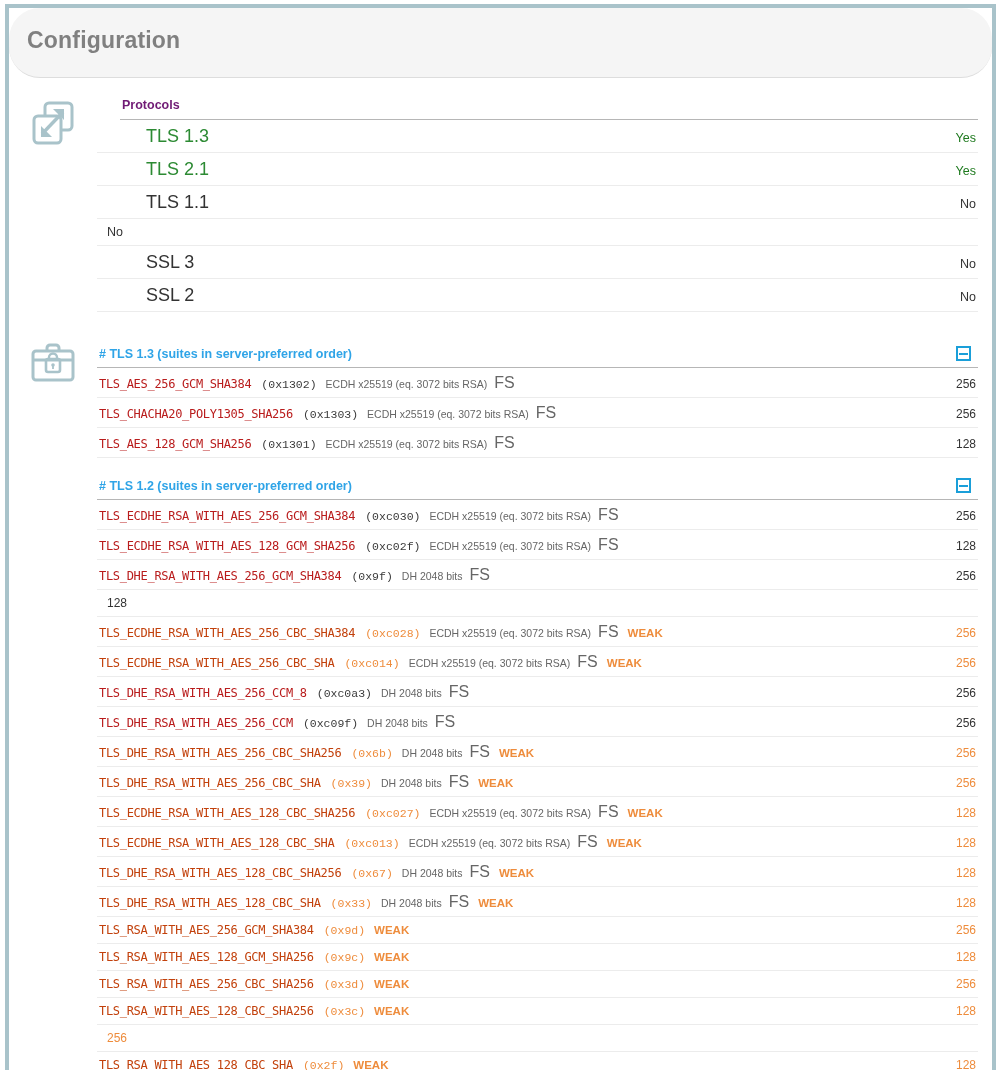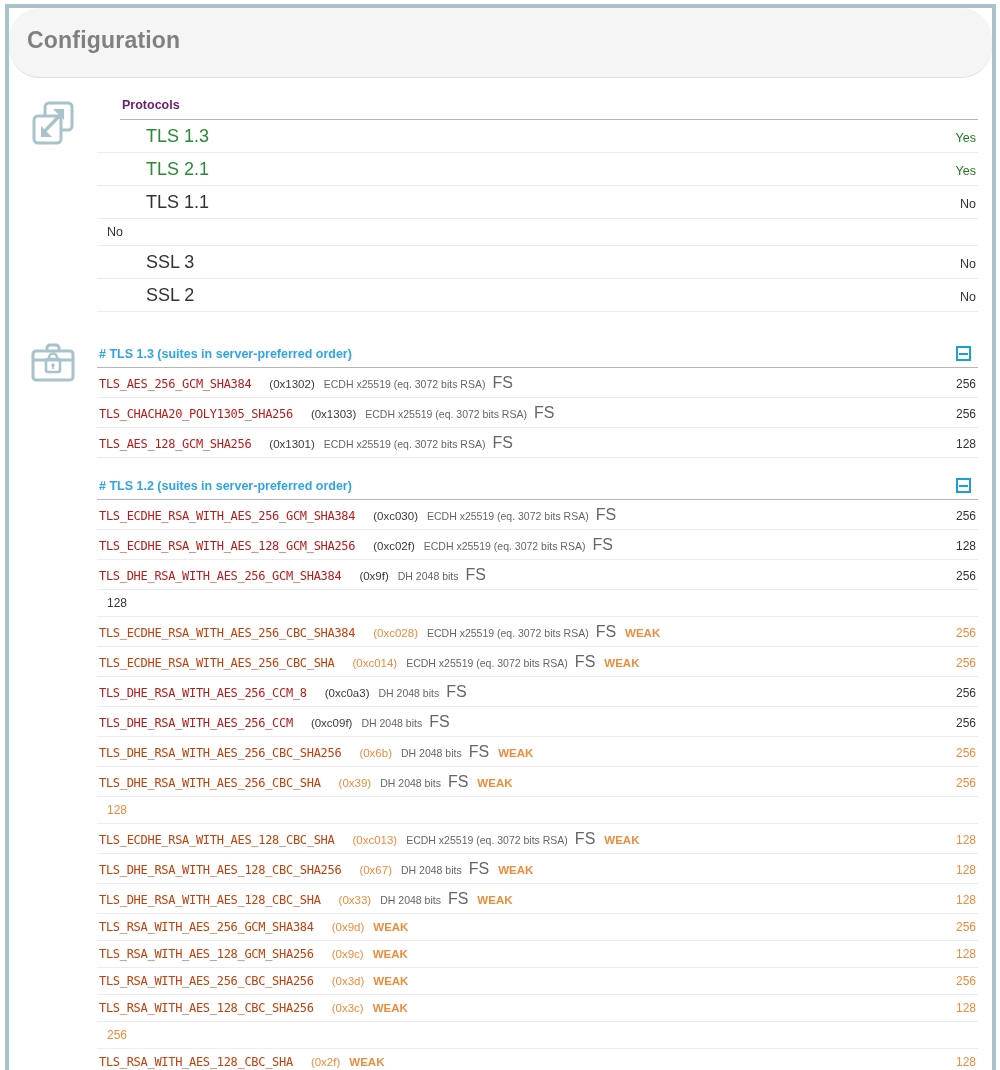--- a/index.html
+++ b/index.html
@@ -109,24 +109,24 @@
   }
 
   .suite-name {
     font-family: "DejaVu Sans Mono", monospace;
     font-size: 12px;
     color: #b91c1c;
     letter-spacing: -0.3px;
   }
   .suite-name.weak { color: #c2410c; }
   .suite-hex {
-    font-family: Liberation Sans, sans-serif;
+    font-family: Liberation Mono, monospace;
     font-size: 11.5px;
     color: #3a3a3a;
-    margin-left: 18px;
+    margin-left: 10px;
   }
   .suite-name.weak + .suite-hex, .suite-hex.weak { color: #ee8c3c; text-align: right; }
   .suite-detail {
     font-size: 10.5px;
     color: #666666;
     margin-left: 9px;
     font-family: "Liberation Sans", sans-serif;
   }
   .suite-fs {
     font-size: 16px;
@@ -274,20 +274,21 @@
                 </div>
                 <div class="row">
                   <div class="left"><span class="suite-name weak">TLS_DHE_RSA_WITH_AES_256_CBC_SHA256</span><span class="suite-hex weak">(0x6b)</span><span class="suite-detail">DH 2048 bits</span><span class="suite-fs">FS</span><span class="suite-weak">WEAK</span></div>
                   <div class="right"><span class="bits weak">256</span></div>
                 </div>
                 <div class="row">
                   <div class="left"><span class="suite-name weak">TLS_DHE_RSA_WITH_AES_256_CBC_SHA</span><span class="suite-hex weak">(0x39)</span><span class="suite-detail">DH 2048 bits</span><span class="suite-fs">FS</span><span class="suite-weak">WEAK</span></div>
                   <div class="right"><span class="bits weak">256</span></div>
                 </div>
                 <div class="row">
+                  <div class="left"><span class="suite-name weak">TLS_ECDHE_RSA_WITH_AES_128_CBC_SHA256</span><span class="suite-hex weak">(0xc027)</span><span class="suite-detail">ECDH x25519 (eq. 3072 bits RSA)</span><span class="suite-fs">FS</span><span class="suite-weak">WEAK</span></div>
                   <div class="right"><span class="bits weak">128</span></div>
                 </div>
                 <div class="row">
                   <div class="left"><span class="suite-name weak">TLS_ECDHE_RSA_WITH_AES_128_CBC_SHA</span><span class="suite-hex weak">(0xc013)</span><span class="suite-detail">ECDH x25519 (eq. 3072 bits RSA)</span><span class="suite-fs">FS</span><span class="suite-weak">WEAK</span></div>
                   <div class="right"><span class="bits weak">128</span></div>
                 </div>
                 <div class="row">
                   <div class="left"><span class="suite-name weak">TLS_DHE_RSA_WITH_AES_128_CBC_SHA256</span><span class="suite-hex weak">(0x67)</span><span class="suite-detail">DH 2048 bits</span><span class="suite-fs">FS</span><span class="suite-weak">WEAK</span></div>
                   <div class="right"><span class="bits weak">128</span></div>
                 </div>

